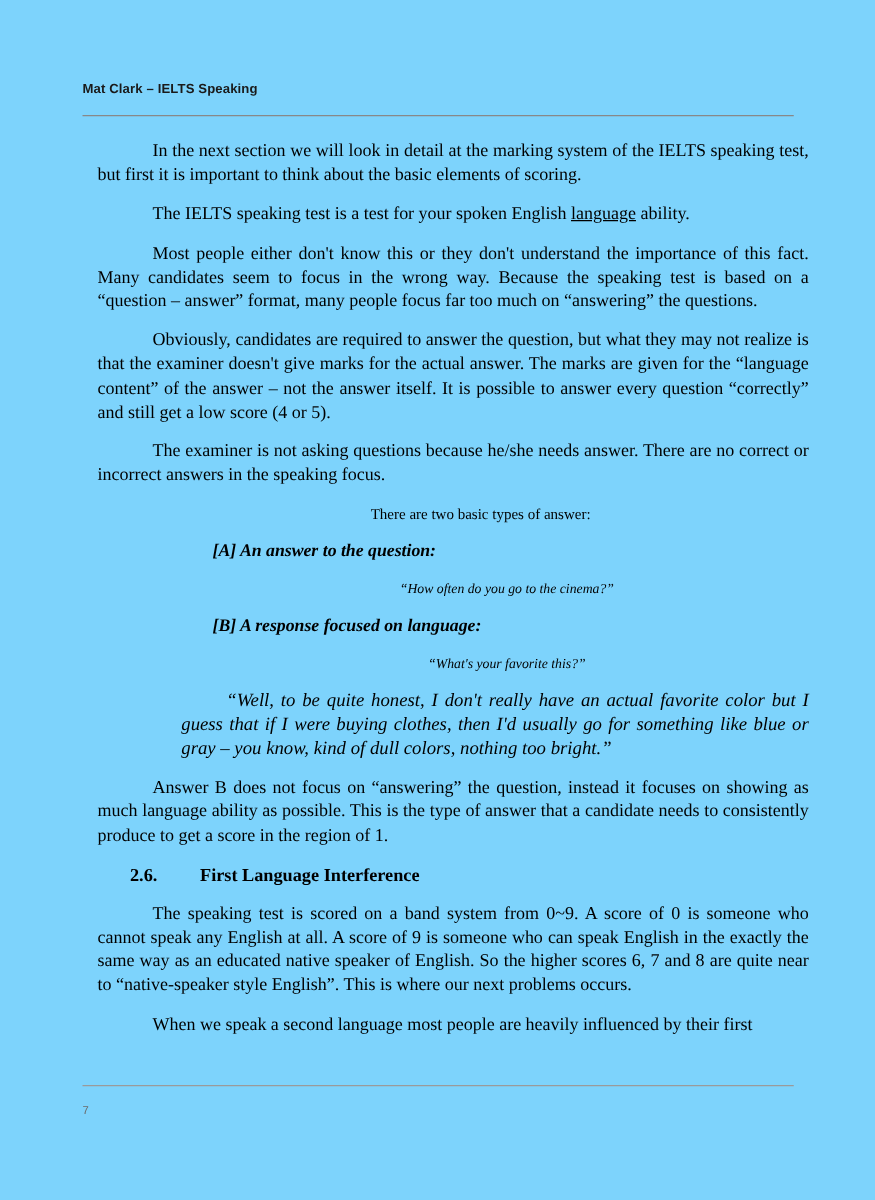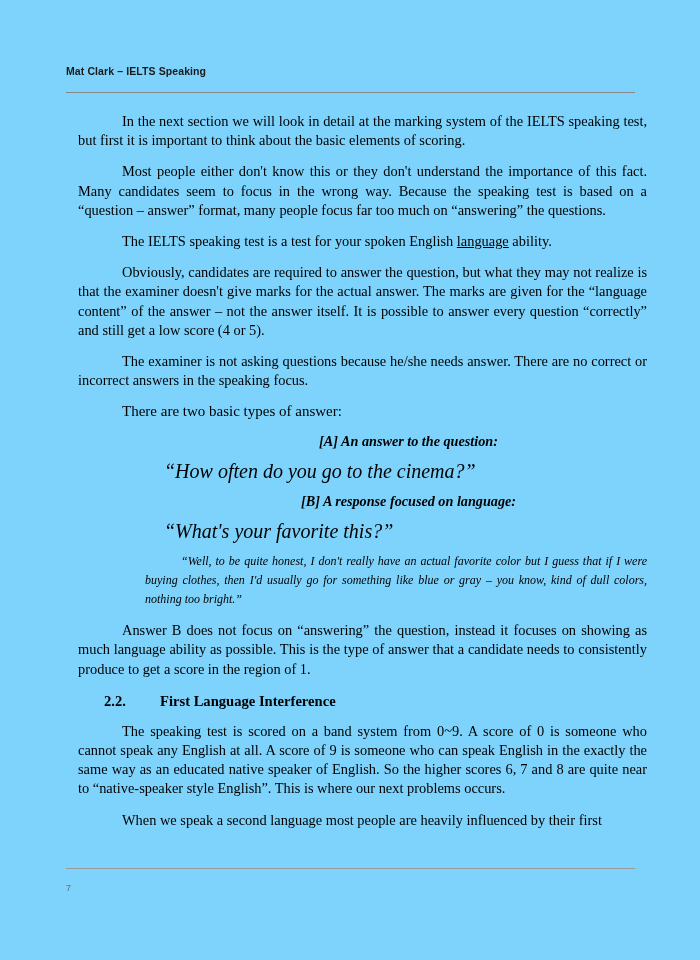--- a/index.html
+++ b/index.html
@@ -56,46 +56,46 @@
     text-align: justify;
     text-indent: 44px;
     text-justify: inter-word;
     hyphens: none;
   }
   p.body u { text-decoration: underline; }
 
   
   p.lead {
     margin: 0 0 10px 0;
-    font-size: 15px;
+    font-size: 12px;
     line-height: 19.2px;
     text-indent: 44px;
-    text-align: left;
+    text-align: center;
   }
   p.ex-head {
     margin: 0 0 11px 0;
     padding-left: 92px;
     font-size: 14.2px;
     line-height: 19px;
     font-weight: bold;
     font-style: italic;
-    text-align: center;
+    text-align: left;
   }
   p.ex-quote {
     margin: 0 0 11px 0;
     padding-left: 86px;
-    font-size: 20px;
+    font-size: 11px;
     line-height: 19px;
     font-style: italic;
-    text-align: left;
+    text-align: center;
   }
   p.ex-long {
     margin: 0 0 12px 0;
     padding-left: 67px;
-    font-size: 12px;
+    font-size: 15px;
     line-height: 19.2px;
     font-style: italic;
     text-align: justify;
     text-indent: 36px;
   }
 
   
   .section-heading {
     margin: 6px 0 11px 0;
     padding-left: 26px;
@@ -137,23 +137,23 @@
 
   <div class="header-area">
     <div class="header-title">Mat Clark – IELTS Speaking</div>
     <div class="header-rule"></div>
   </div>
 
   <div class="content">
 
     <p class="body">In the next section we will look in detail at the marking system of the IELTS speaking test, but first it is important to think about the basic elements of scoring.</p>
 
+    <p class="body"><span>The IELTS speaking test is a test for your spoken English </span><u>language</u><span> ability.</span></p>
+
     <p class="body">Most people either don't know this or they don't understand the importance of this fact. Many candidates seem to focus in the wrong way. Because the speaking test is based on a “question – answer” format, many people focus far too much on “answering” the questions.</p>
-
-    <p class="body"><span>The IELTS speaking test is a test for your spoken English </span><u>language</u><span> ability.</span></p>
 
     <p class="body">Obviously, candidates are required to answer the question, but what they may not realize is that the examiner doesn't give marks for the actual answer. The marks are given for the “language content” of the answer – not the answer itself. It is possible to answer every question “correctly” and still get a low score (4 or 5).</p>
 
     <p class="body">The examiner is not asking questions because he/she needs answer. There are no correct or incorrect answers in the speaking focus.</p>
 
     <p class="lead">There are two basic types of answer:</p>
 
     <p class="ex-head">[A] An answer to the question:</p>
 
     <p class="ex-quote">“How often do you go to the cinema?”</p>
@@ -162,21 +162,21 @@
     <p class="ex-head">[B] A response focused on language:</p>
 
     <p class="ex-quote">“What's your favorite this?”</p>
 
     <p class="ex-long">“Well, to be quite honest, I don't really have an actual favorite color but I guess that if I were buying clothes, then I'd usually go for something like blue or gray – you know, kind of dull colors, nothing too bright.”</p>
 
 
     <p class="body">Answer B does not focus on “answering” the question, instead it focuses on showing as much language ability as possible. This is the type of answer that a candidate needs to consistently produce to get a score in the region of 1.</p>
 
     <h2 class="section-heading">
-      <span class="sec-num">2.2.</span>
+      <span class="sec-num">2.6.</span>
       <span>First Language Interference</span>
     </h2>
 
     <p class="body">The speaking test is scored on a band system from 0~9. A score of 0 is someone who cannot speak any English at all. A score of 9 is someone who can speak English in the exactly the same way as an educated native speaker of English. So the higher scores 6, 7 and 8 are quite near to “native-speaker style English”. This is where our next problems occurs.</p>
 
     <p class="body">When we speak a second language most people are heavily influenced by their first</p>
 
   </div>
 
   <div class="footer-area">

